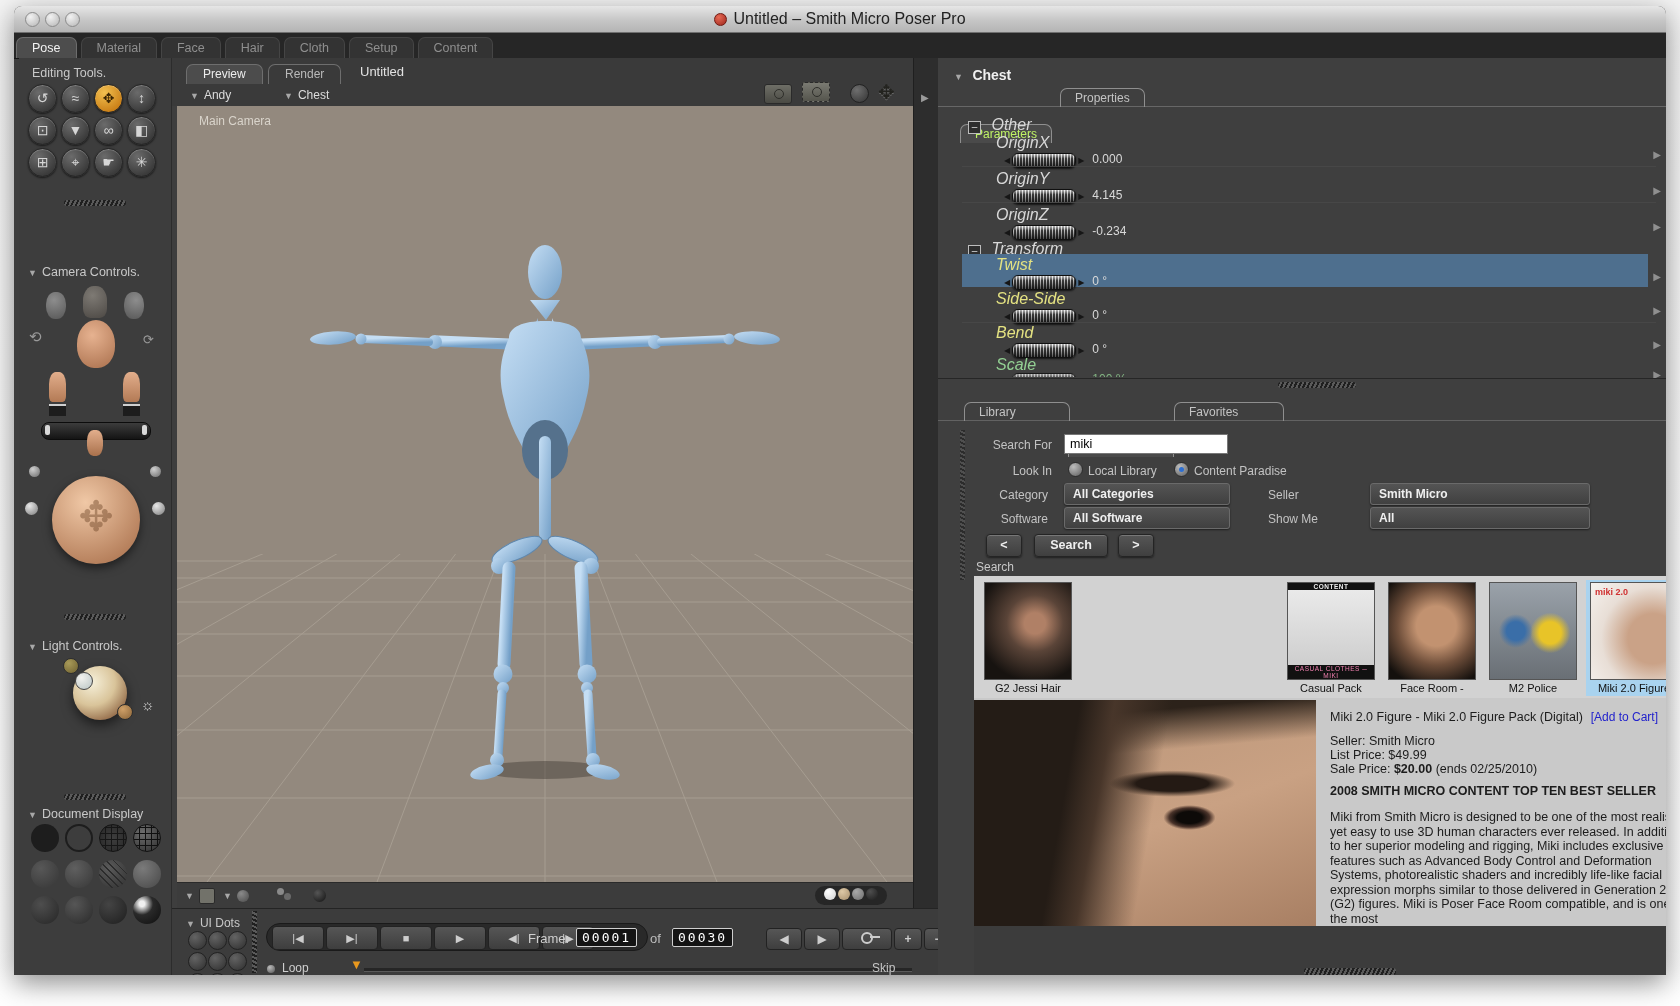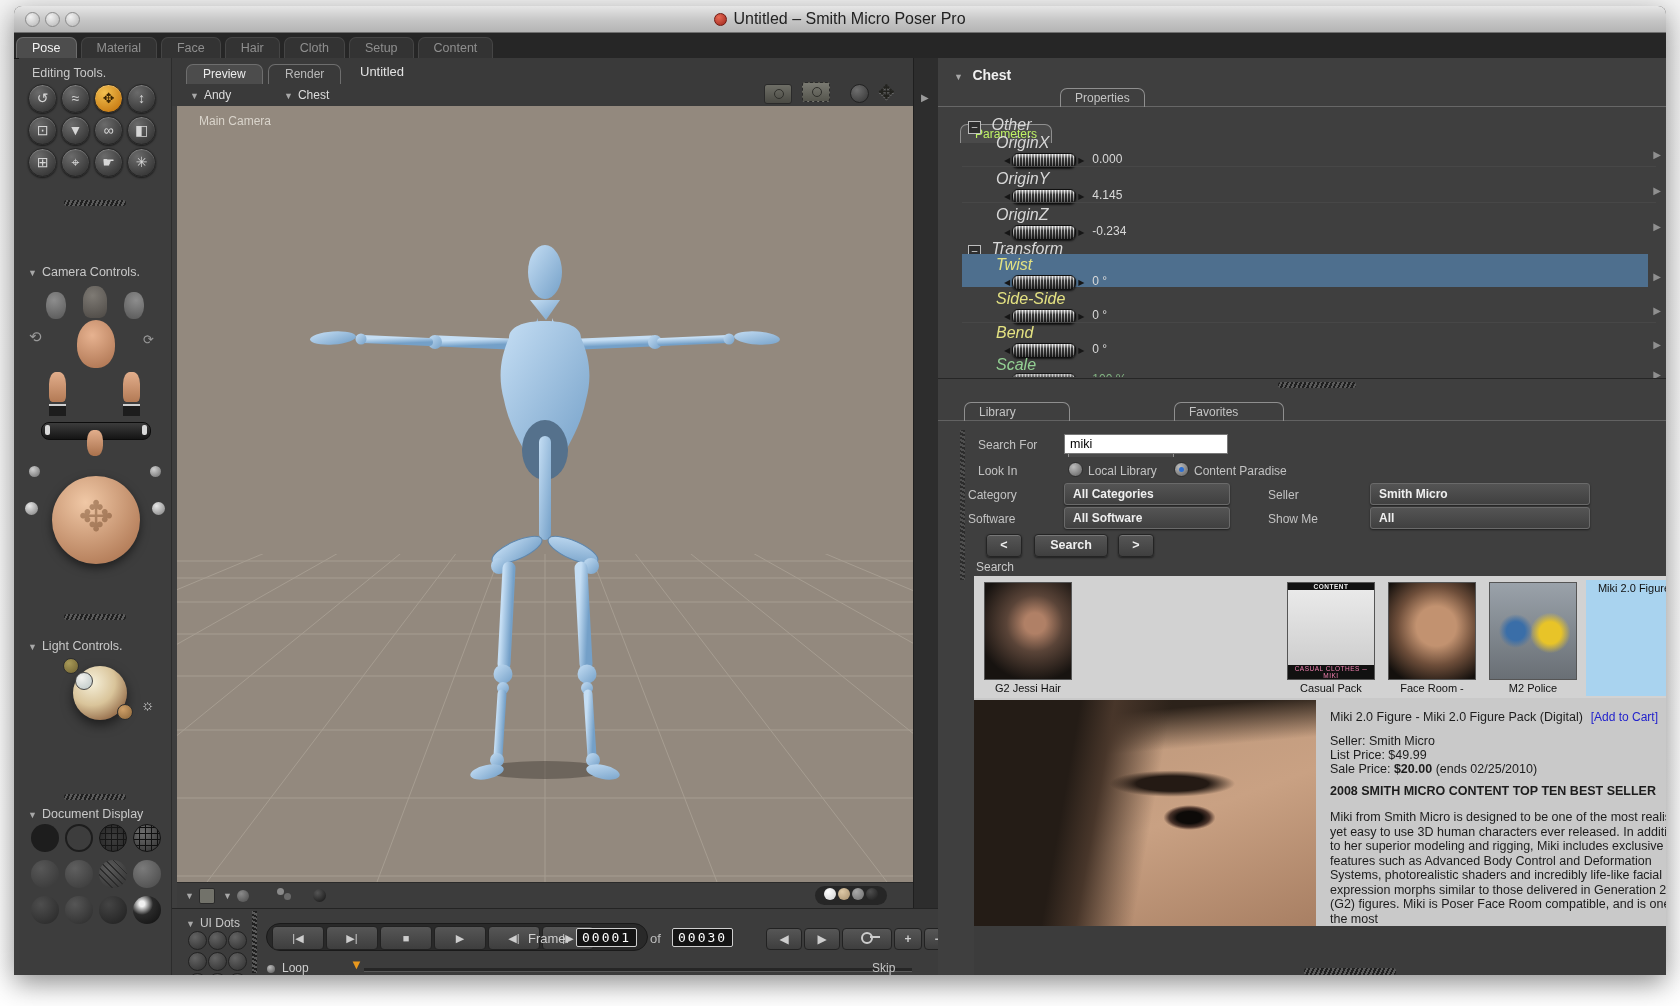--- a/index.html
+++ b/index.html
@@ -73,21 +73,21 @@
   .d-body{width:62px;height:13px;border-radius:6px;border:1px solid #101010;
     background:linear-gradient(180deg,rgba(255,255,255,.65),rgba(40,40,40,.2) 35%,rgba(0,0,0,.65)),
       repeating-linear-gradient(90deg,#e6e6e6 0 1px,#3c3c3c 1px 3px);
     box-shadow:0 1px 2px rgba(0,0,0,.7);}
   .pval{font-size:12px;color:#d9d9d9;margin-left:8px;}
   .row-arr{position:absolute;right:5px;font-size:10px;color:#8f8f8f;}
   .psep{position:absolute;left:24px;right:10px;height:1px;background:#474747;}
   
   .ddbtn{background:linear-gradient(#545454,#404040);border:1px solid #6a6a6a;border-radius:3px;
     color:#efefef;font-size:12px;font-weight:bold;padding:3px 8px;box-shadow:0 1px 2px rgba(0,0,0,.5);cursor:pointer;}
-  .flabel{font-size:12px;color:#c3c3c3;text-align:left;position:absolute;}
+  .flabel{font-size:12px;color:#c3c3c3;text-align:right;position:absolute;}
   .radio{width:13px;height:13px;border-radius:50%;display:inline-block;vertical-align:-2px;
     background:radial-gradient(circle at 35% 30%,#bdbdbd,#5d5d5d);border:1px solid #2e2e2e;cursor:pointer;}
   .radio.sel::after{content:"";display:block;width:5px;height:5px;border-radius:50%;background:#2d6fd2;margin:4px auto;}
   .srchbtn{background:linear-gradient(#565656,#3f3f3f);border:1px solid #242424;border-radius:4px;
     color:#efefef;font-weight:bold;font-size:12.5px;text-align:center;cursor:pointer;
     box-shadow:inset 0 1px 0 rgba(255,255,255,.2), 0 1px 2px rgba(0,0,0,.5);}
   #thumbstrip{position:absolute;left:36px;top:518px;right:0;height:122px;background:#d2d2d2;}
   .thumb{position:absolute;top:4px;width:96px;height:116px;text-align:center;cursor:pointer;}
   .thumb.sel{background:#a9d3ef;}
   .thumb-img{margin:2px auto 0 auto;width:86px;height:96px;border:1px solid #555;position:relative;overflow:hidden;}
@@ -492,20 +492,23 @@
       </div>
       <div class="thumb" style="left:410px">
         <div class="thumb-img t4"></div>
         <div class="thumb-label">Face Room -</div>
       </div>
       <div class="thumb" style="left:511px">
         <div class="thumb-img t5"></div>
         <div class="thumb-label">M2 Police</div>
       </div>
       <div class="thumb sel" style="left:612px">
+        <div class="thumb-img t6">
+          <span style="position:absolute;left:4px;top:4px;color:#d03030;font-size:9px;font-weight:bold">miki 2.0</span>
+        </div>
         <div class="thumb-label">Miki 2.0 Figure</div>
       </div>
     </div>
 
     <div id="detail">
       <div id="face-img"></div>
       <div class="abs dtxt" style="left:356px;top:12px;width:300px">Miki 2.0 Figure - Miki 2.0 Figure Pack (Digital)</div>
       <a class="abs" style="right:8px;top:12px;color:#2222cc;font-size:12px;text-decoration:none">[Add to Cart]</a>
       <div class="abs dtxt" style="left:356px;top:36px">Seller: Smith Micro</div>
       <div class="abs dtxt" style="left:356px;top:50px">List Price: $49.99</div>

